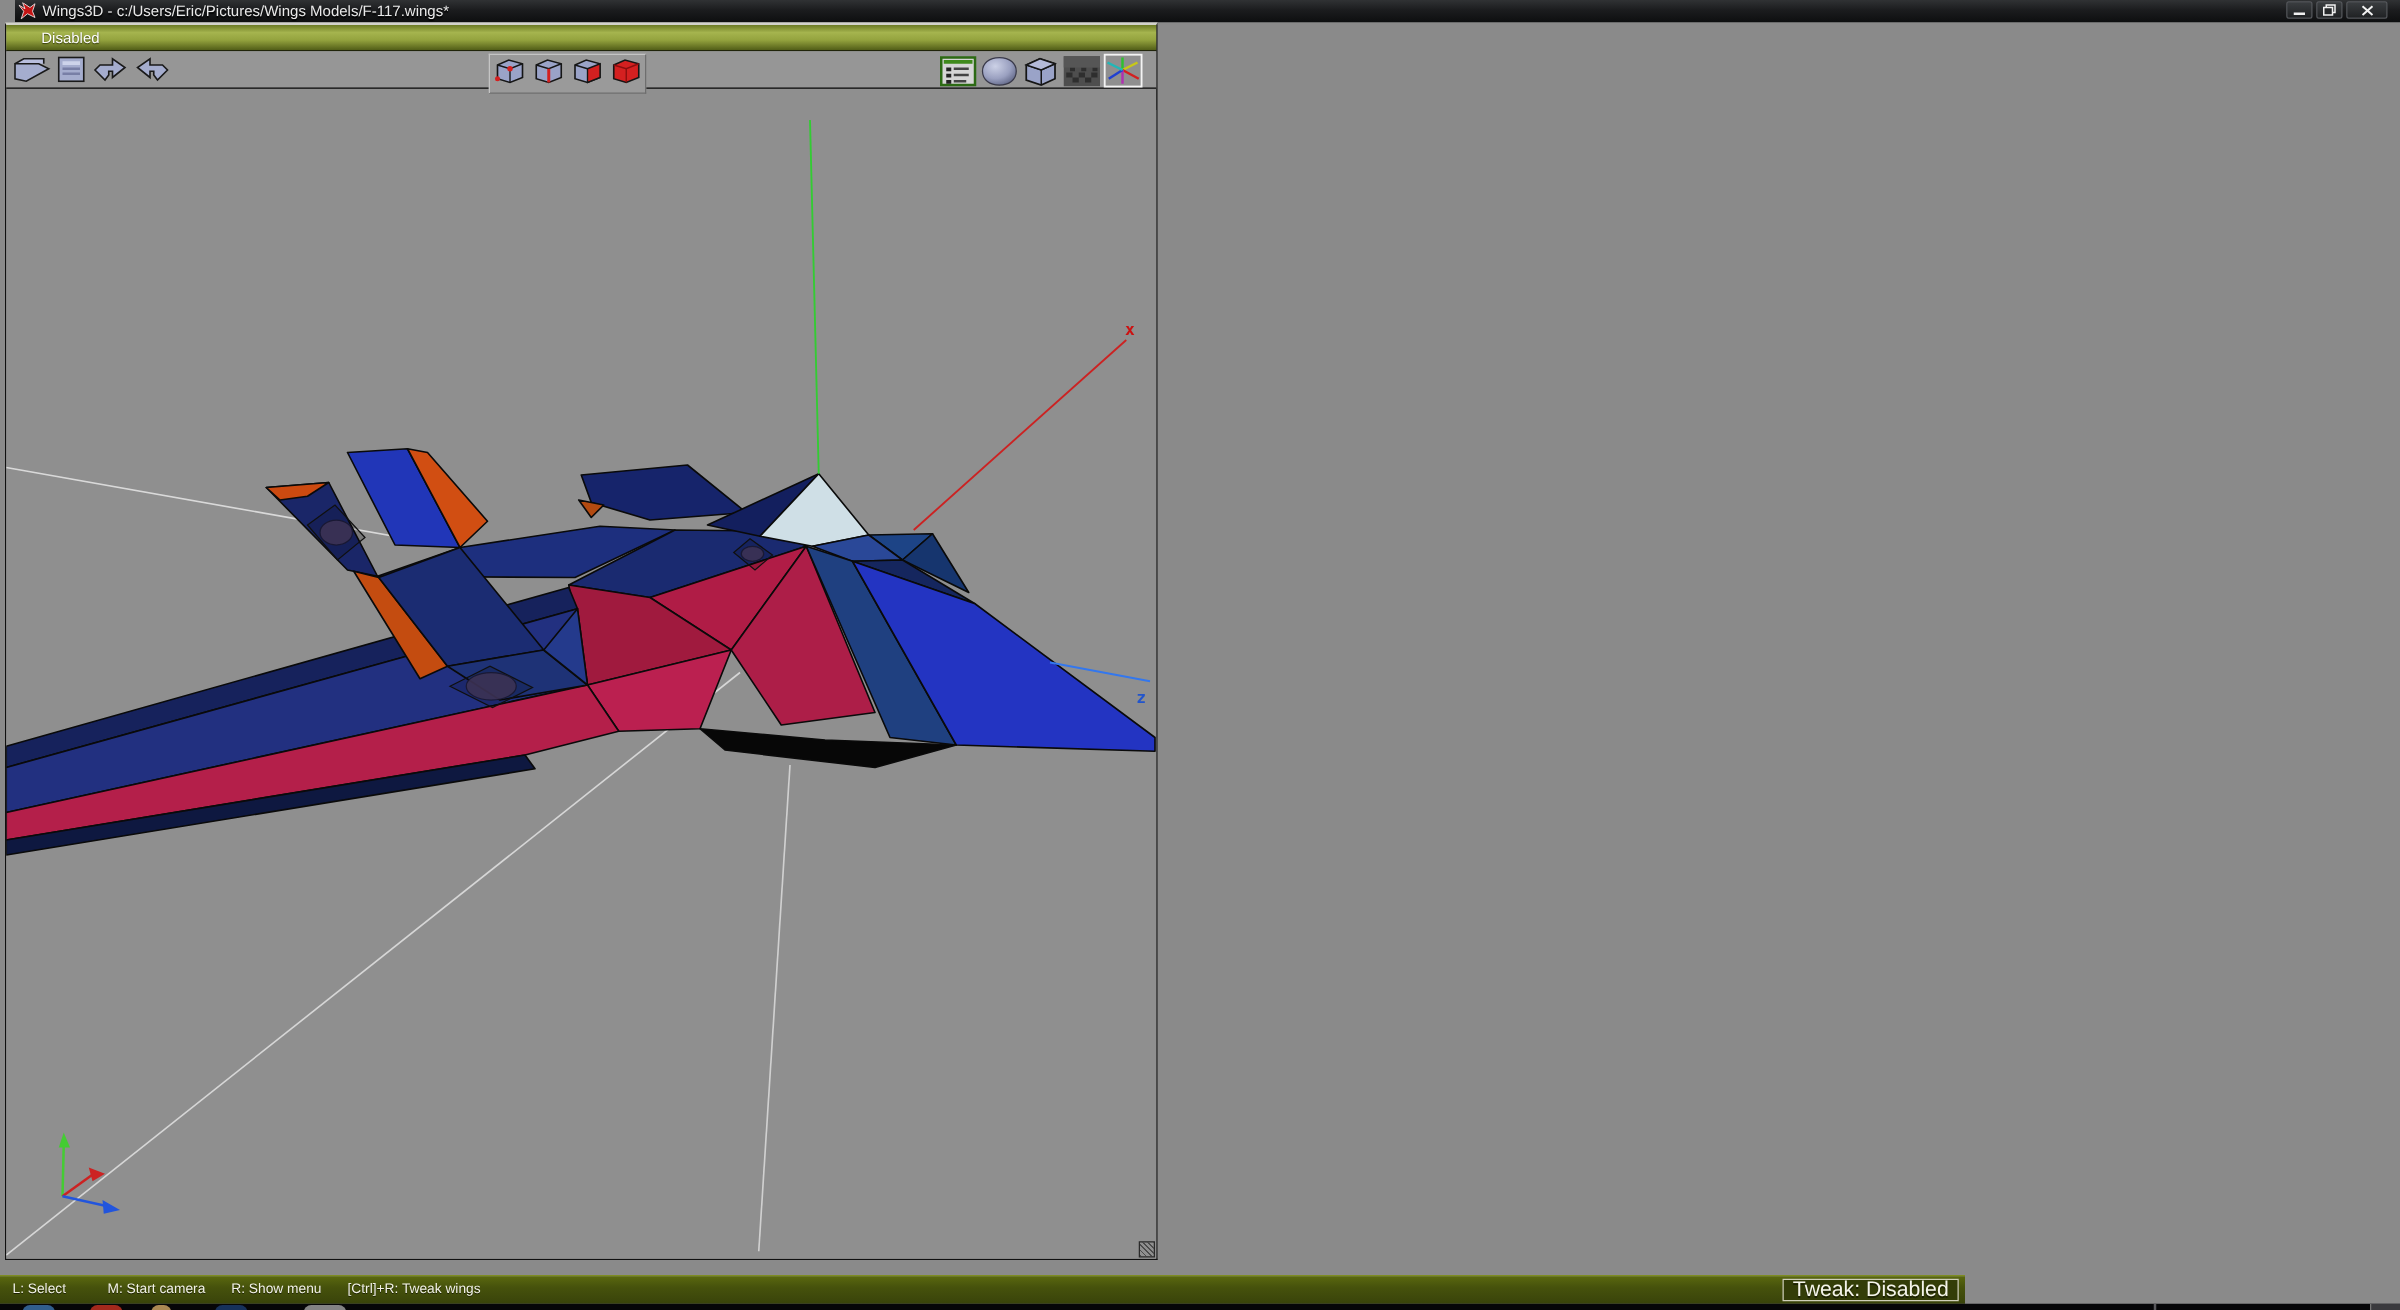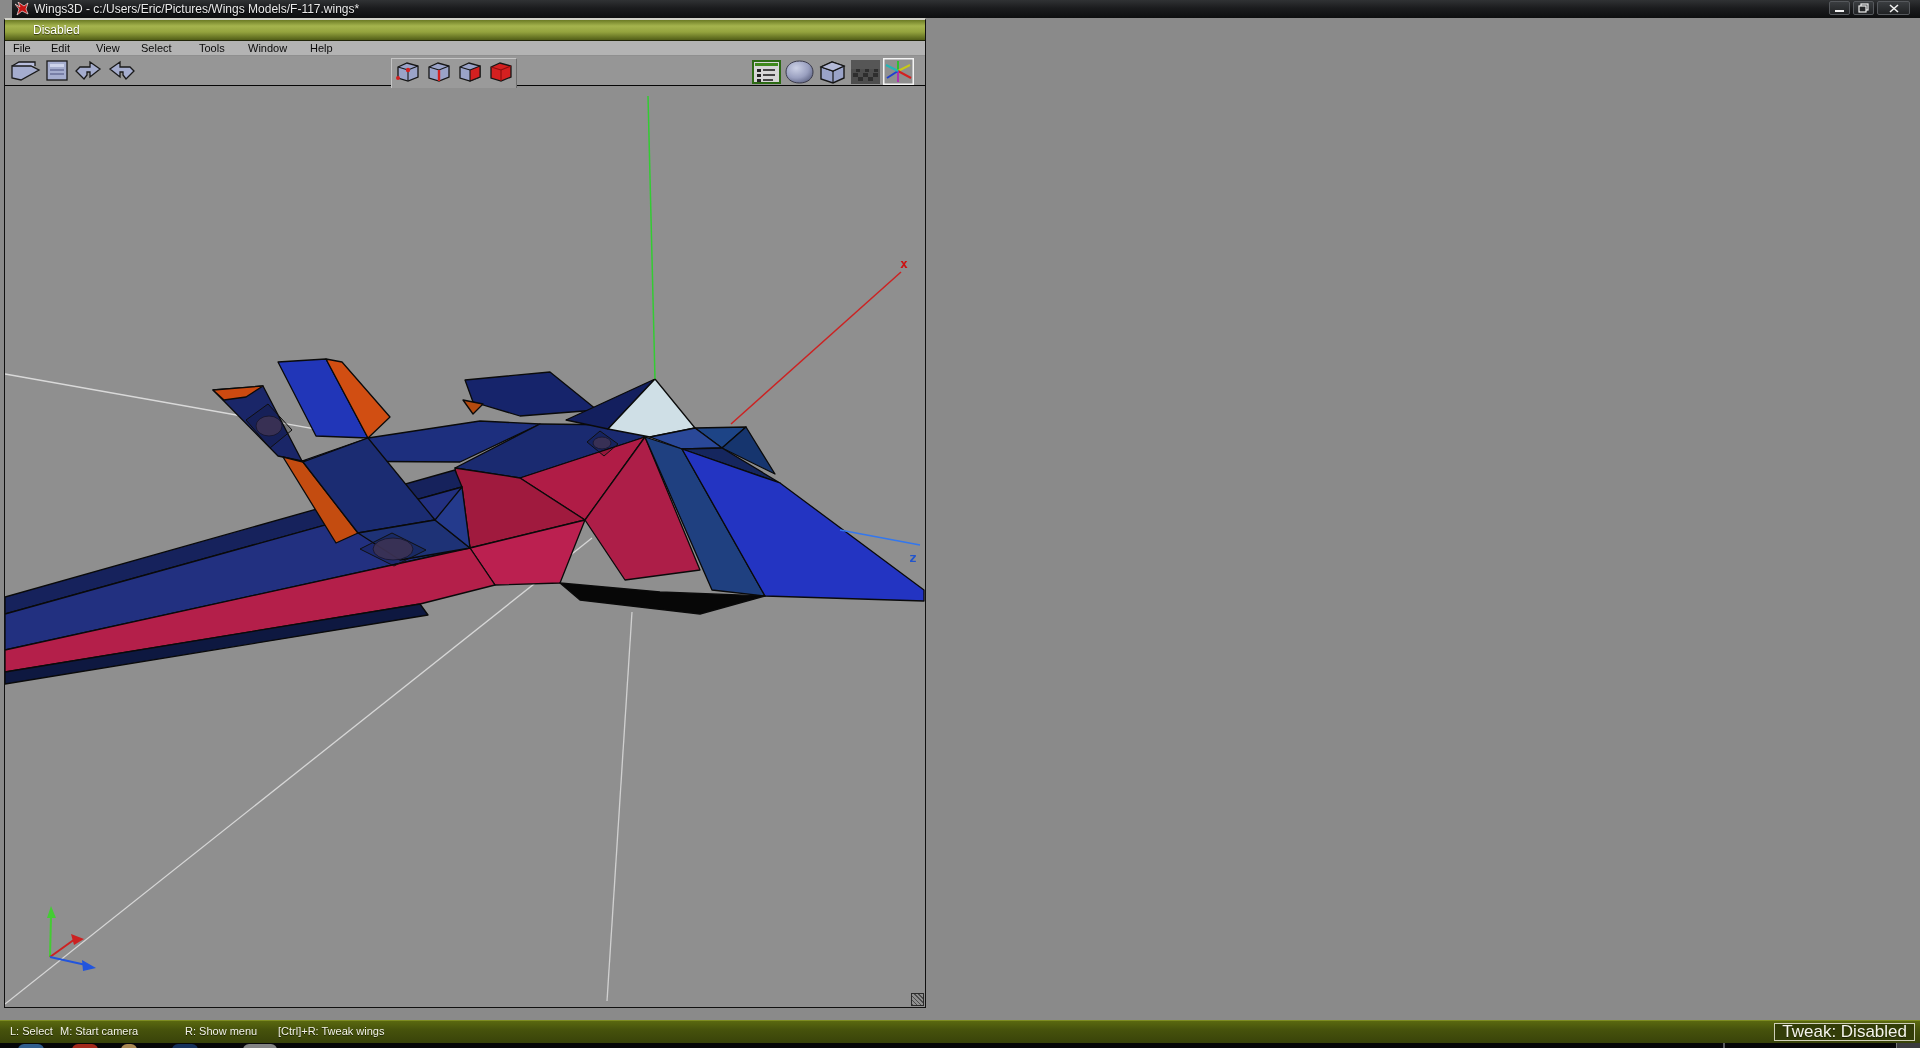--- a/index.html
+++ b/index.html
@@ -35,21 +35,21 @@
   .modegroup { border:1px solid #c4c4c4; border-right-color:#6e6e6e; border-bottom-color:#6e6e6e;
     padding:0 1px; background:#9a9a9a; }
 
   
   .viewport { position:absolute; left:0; top:68px; width:920px; height:919px; background:#8f8f8f; }
   .resize-handle { position:absolute; right:1px; bottom:1px; width:13px; height:13px;
     border:1px solid #2a2a2a; background:#8f8f8f;
     background-image:repeating-linear-gradient(45deg,#4c4c4c 0 1px, rgba(0,0,0,0) 1px 3px); }
 
   
-  .statusbar { position:absolute; left:0; top:1020px; width:1920px; height:23px;
+  .statusbar { position:absolute; left:0; top:1020px; width:1572px; height:23px;
     background:linear-gradient(#5a680f 0%, #46520c 40%, #39430a 100%);
     border-top:1px solid #7d8c22; }
   .statusbar .hint { position:absolute; top:4px; font-size:11px; color:#f2f2e6; text-shadow:0 1px 0 #1c2104; white-space:nowrap; }
   .tweakbox { position:absolute; right:5px; top:2px; height:18px; line-height:16px; padding:0 7px;
     border:1px solid #cfcfb8; background:#333d08; color:#f4f4ea; font-size:17px; text-shadow:0 1px 0 #1c2104; }
 
   
   .tasksliver { position:absolute; left:0; top:1043px; width:1920px; height:5px; background:#060608; overflow:hidden; }
   .tico { position:absolute; top:1px; width:26px; height:12px; border-radius:6px 6px 0 0; opacity:.85; }
   .traydiv { position:absolute; left:1723px; top:0; width:2px; height:5px; background:#5a5a5e; }
@@ -86,29 +86,20 @@
 </div>
 
 <div class="appbg"></div>
 
 <div class="subwin">
 
   <div class="geombar">
     <span>Disabled</span>
   </div>
 
-  <div class="menubar">
-    <span style="left:8px">File</span>
-    <span style="left:46px">Edit</span>
-    <span style="left:91px">View</span>
-    <span style="left:136px">Select</span>
-    <span style="left:194px">Tools</span>
-    <span style="left:243px">Window</span>
-    <span style="left:305px">Help</span>
-  </div>
 
   <div class="toolbar">
 
     <div class="tgroup" style="left:4px">
       <span class="ticon">
         <svg width="33" height="25" viewBox="0 0 33 25">
           <path d="M3,8 L10,4 L26,4 L26,8" fill="#b8bedd" stroke="#1a1a1a" stroke-width="1.3"></path>
           <path d="M3,8 L22,8 L30,12 L12,22 L3,20 Z" fill="#a5adce" stroke="#1a1a1a" stroke-width="1.3"></path>
         </svg>
       </span>
@@ -281,21 +272,21 @@
         <polygon points="42,830 51,830 46,818" fill="#44cc33"></polygon>
         <polygon points="66,846 69,857 79,851" fill="#cc2222"></polygon>
         <polygon points="77,872 78,883 91,880" fill="#2255dd"></polygon>
       </svg>
     <div class="resize-handle"></div>
   </div>
 </div>
 
 <div class="statusbar">
   <span class="hint" style="left:10px">L: Select</span>
-  <span class="hint" style="left:60px">M: Start camera</span>
+  <span class="hint" style="left:86px">M: Start camera</span>
   <span class="hint" style="left:185px">R: Show menu</span>
   <span class="hint" style="left:278px">[Ctrl]+R: Tweak wings</span>
   <span class="tweakbox">Tweak: Disabled</span>
 </div>
 
 <div class="tasksliver">
   <span class="tico" style="left:18px;  background:#3a6ea5"></span>
   <span class="tico" style="left:72px;  background:#c03020"></span>
   <span class="tico" style="left:121px; background:#c8a060; width:16px"></span>
   <span class="tico" style="left:172px; background:#1a3a6a"></span>

